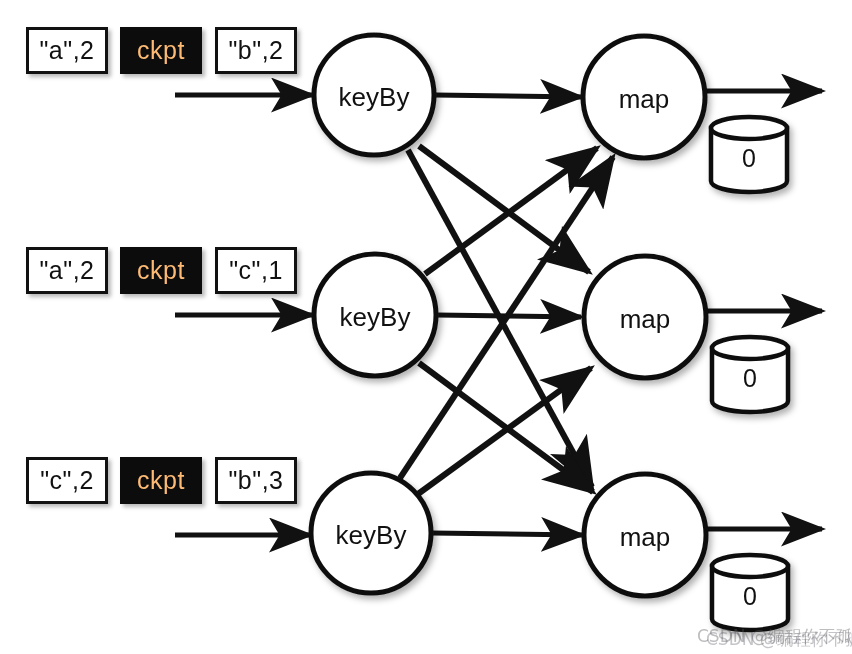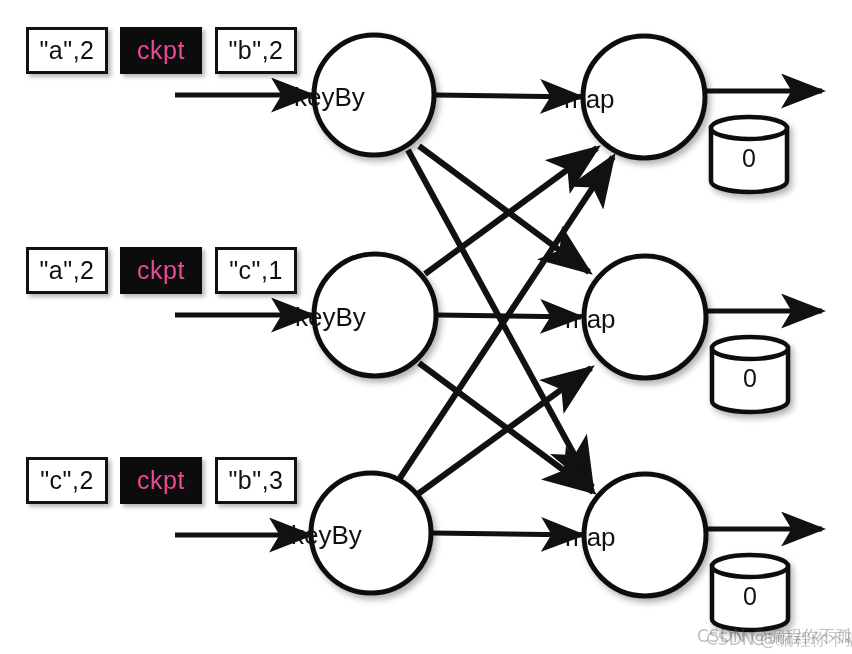--- a/index.html
+++ b/index.html
@@ -31,24 +31,25 @@
     align-items: center;
     justify-content: center;
     font-size: 25px;
     color: #111111;
     letter-spacing: 0.5px;
     box-shadow: 3px 3px 4px rgba(0,0,0,0.28);
   }
   .rec-box.ckpt {
     background: #0c0c0c;
     border-color: #0c0c0c;
-    color: #ec4899;
+    color: #fdba74;
   }
   .node-label {
     position: absolute;
+    text-align: center;
     font-size: 26px;
     color: #111111;
     pointer-events: none;
     white-space: nowrap;
   }
   .store-label {
     position: absolute;
     text-align: center;
     font-size: 25px;
     color: #111111;

